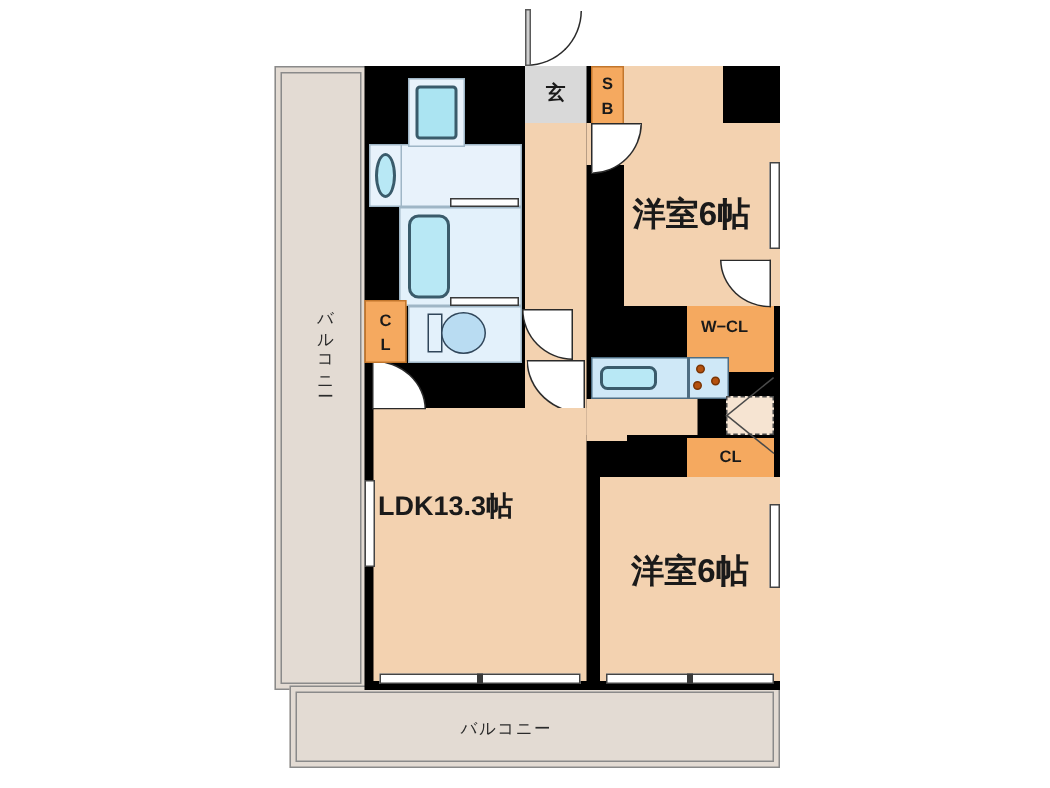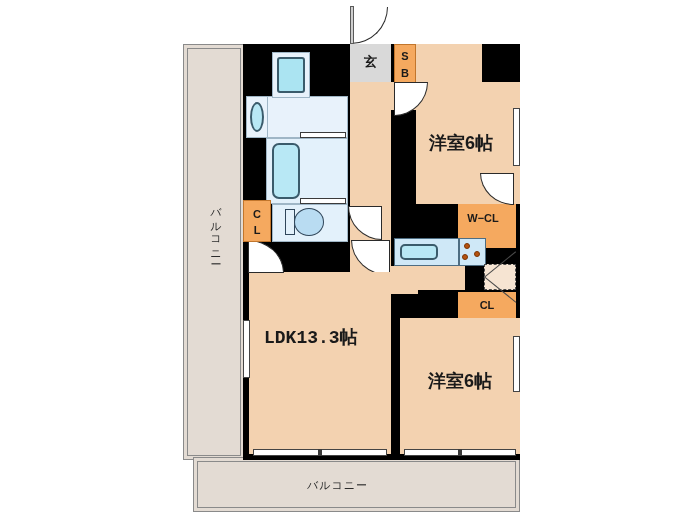--- a/index.html
+++ b/index.html
@@ -35,21 +35,21 @@
 
   .bline { border: 1px solid #8a8a8a; }
 
   
   .label {
     position: absolute;
     color: #1a1a1a;
     white-space: nowrap;
     font-weight: 700;
   }
-  .lbl-room   { font-size: 18px; letter-spacing: 0px; }
+  .lbl-room   { font-size: 22px; letter-spacing: 0px; }
   .lbl-ldk    { font-size: 18px; }
   .lbl-small  { font-size: 13px; font-weight: 700; }
   .lbl-tiny   { font-size: 11px; font-weight: 700; }
   .lbl-bal {
     font-size: 11px;
     font-weight: 400;
     color: #2b2b2b;
     letter-spacing: 1px;
   }
   .vert {
@@ -189,21 +189,21 @@
   <div class="door door-bl" style="left:480px; top:173px; width:34px; height:32px;"></div>
 
   <div class="abs sinkblue" style="left:394px; top:238px; width:92px; height:28px; border:1.5px solid #4e6d82;"></div>
   <div class="sinkbasin" style="left:400px; top:244px; width:38px; height:16px;"></div>
   <div class="abs" style="left:458px; top:238px; width:1.5px; height:28px; background:#4e6d82;"></div>
   <div class="dot" style="left:464px; top:243px; width:6px; height:6px;"></div>
   <div class="dot" style="left:474px; top:251px; width:6px; height:6px;"></div>
   <div class="dot" style="left:462px; top:254px; width:6px; height:6px;"></div>
 
   <div class="abs room" style="left:249px; top:272px; width:142px; height:182px;"></div>
-  <div class="label lbl-ldk" style="left:264px; top:325px;font-family:Liberation Mono, monospace;">LDK13.3帖</div>
+  <div class="label lbl-ldk" style="left:252px; top:325px;">LDK13.3帖</div>
 
   <div class="abs room" style="left:391px; top:266px; width:74px; height:24px;"></div>
   <div class="abs room" style="left:391px; top:272px; width:27px; height:22px;"></div>
 
   <div class="winline" style="left:253px; top:449px; width:134px; height:7px;"></div>
   <div class="vtick" style="left:318px; top:449px; width:4px; height:7px;"></div>
 
   <div class="winline" style="left:243px; top:320px; width:7px; height:58px;"></div>
 
   <div class="door door-tr" style="left:248px; top:240px; width:36px; height:33px;"></div>

